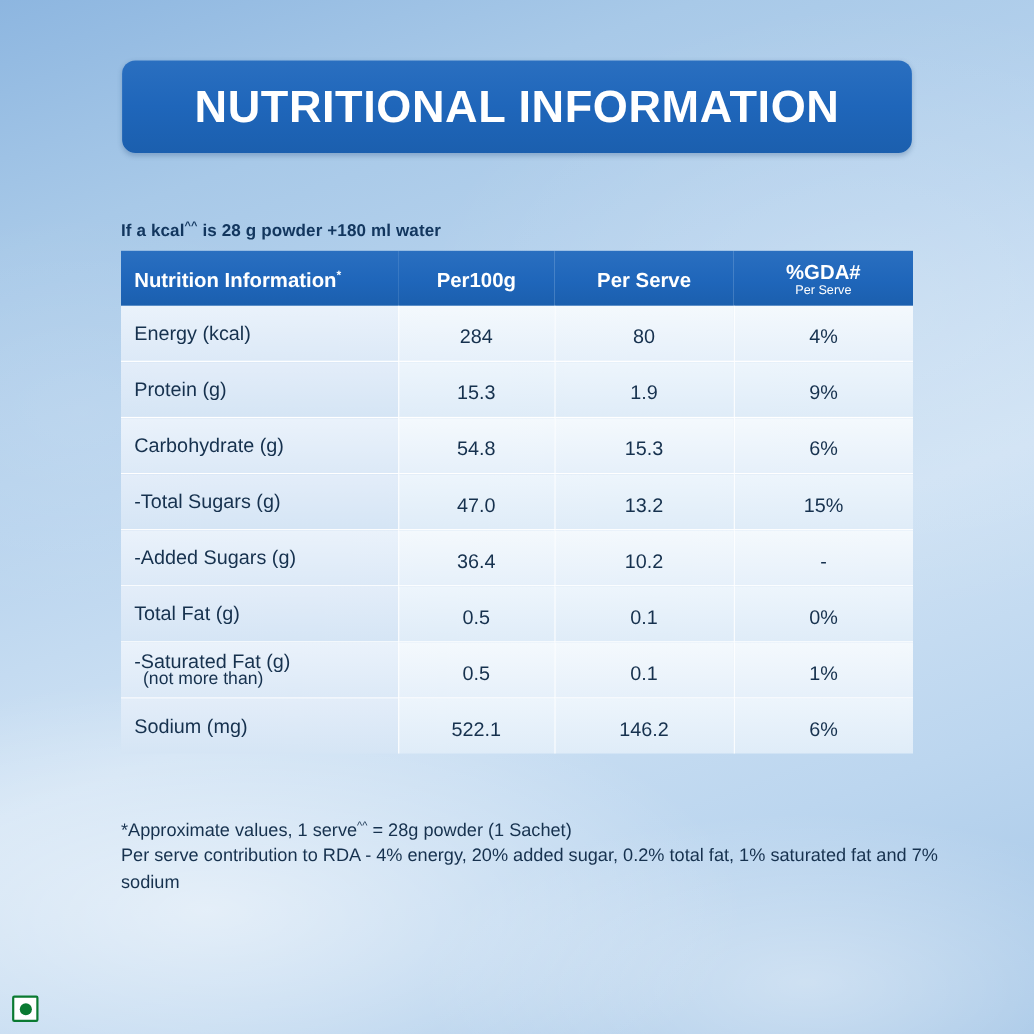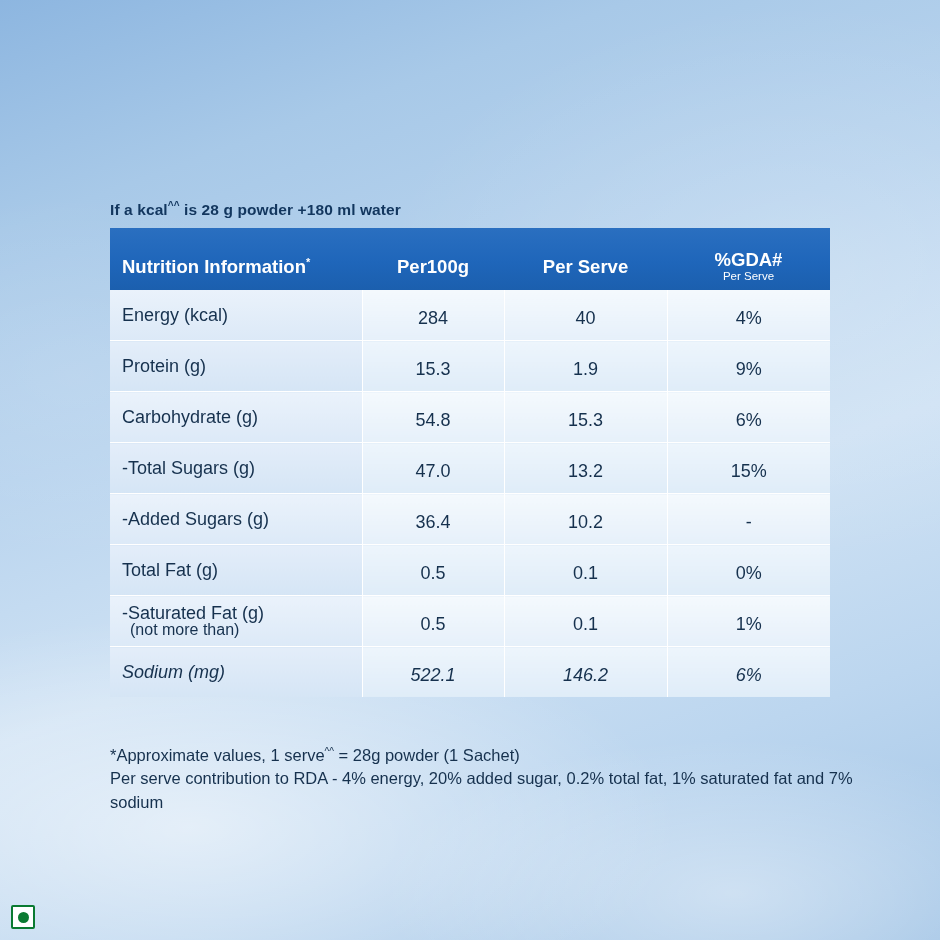--- a/index.html
+++ b/index.html
@@ -84,21 +84,21 @@
   table.nutri col.c1 { width: 142px; }
   table.nutri col.c2 { width: 163px; }
   table.nutri col.c3 { width: 163px; }
 
   table.nutri thead th {
     background: linear-gradient(180deg, #2a6fc0 0%, #1f66ba 55%, #1b5fae 100%);
     color: #ffffff;
     font-size: 18.5px;
     font-weight: bold;
     height: 46px;
-    padding: 16px 0 0 0;
+    padding: 4px 0 0 0;
     text-align: center;
     border: none;
     vertical-align: middle;
   }
   table.nutri thead th.head-first {
     text-align: left;
     padding-left: 12px;
   }
   table.nutri thead th sup {
     font-size: 11px;
@@ -131,21 +131,21 @@
     border-right: 1px solid #ffffff;
     background: linear-gradient(180deg, #f4f9fd 0%, #e6f0fa 100%);
   }
   table.nutri tbody td.val.last { border-right: none; }
   table.nutri tbody tr:nth-child(even) td.label {
     background: linear-gradient(180deg, #e3edf9 0%, #d5e5f5 100%);
   }
   table.nutri tbody tr:nth-child(even) td.val {
     background: linear-gradient(180deg, #edf5fc 0%, #dfecf8 100%);
   }
-  table.nutri tbody tr:last-child td { border-bottom: none; font-style: italic; }
+  table.nutri tbody tr:last-child td { border-bottom: none; }
 
   .label-sub {
     display: block;
     font-size: 16px;
     padding-left: 8px;
     margin-top: -3px;
     color: #16314e;
   }
 
   
@@ -185,20 +185,23 @@
     border-radius: 50%;
     background: #0a7a31;
   }
 </style>
 </head>
 <body>
 
 <div class="page">
   <div class="bg-texture"></div>
 
+  <div class="title-banner">
+    <div class="title-text">NUTRITIONAL INFORMATION</div>
+  </div>
 
   <div class="serve-note">
     <span>If a kcal</span><sup>^^</sup><span> is 28 g powder +180 ml water</span>
   </div>
 
   <div class="nutri-table-wrap">
     <table class="nutri">
       <colgroup>
         <col class="c0">
           <col class="c1">
@@ -213,21 +216,21 @@
           <th>
             <span class="gda-main">%GDA#</span>
             <span class="gda-sub">Per Serve</span>
           </th>
         </tr>
       </thead>
       <tbody>
         <tr>
           <td class="label"><span>Energy (kcal)</span></td>
           <td class="val"><span class="vshift">284</span></td>
-          <td class="val"><span class="vshift">40</span></td>
+          <td class="val"><span class="vshift">80</span></td>
           <td class="val last"><span class="vshift">4%</span></td>
         </tr>
         <tr>
           <td class="label"><span>Protein (g)</span></td>
           <td class="val"><span class="vshift">15.3</span></td>
           <td class="val"><span class="vshift">1.9</span></td>
           <td class="val last"><span class="vshift">9%</span></td>
         </tr>
         <tr>
           <td class="label"><span>Carbohydrate (g)</span></td>

